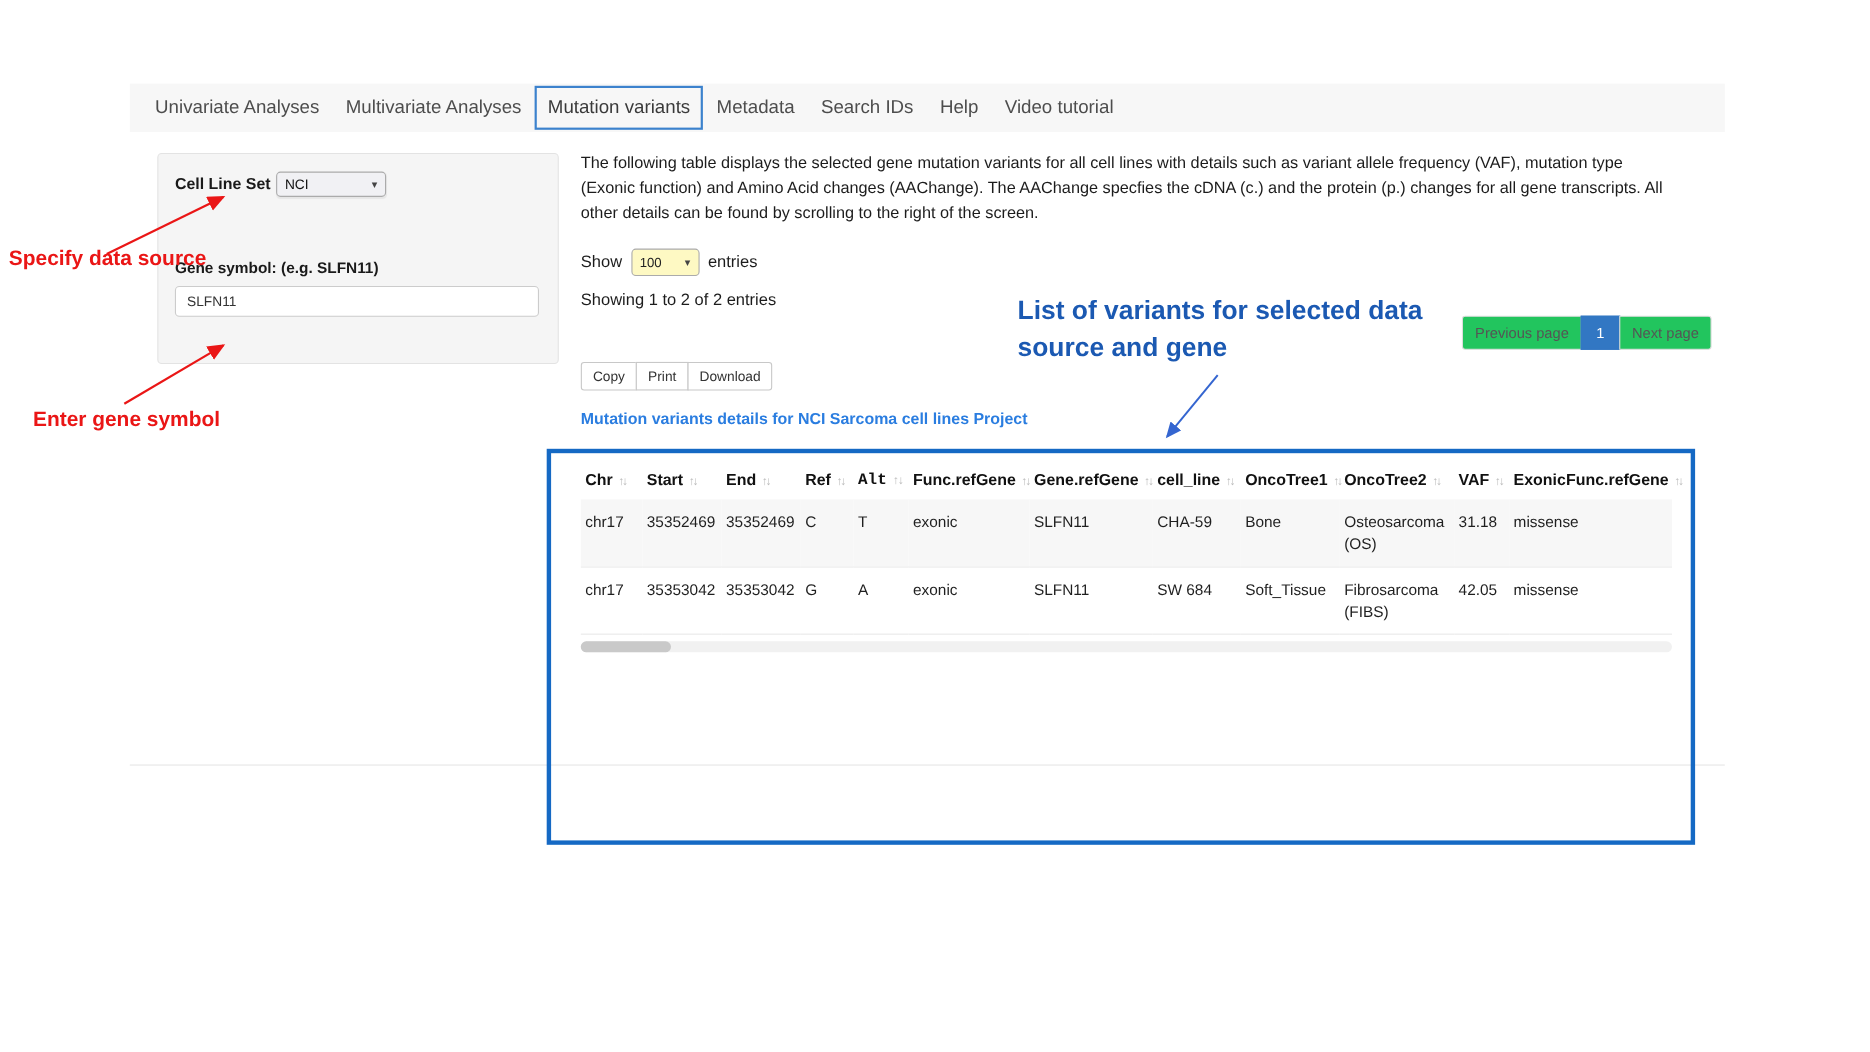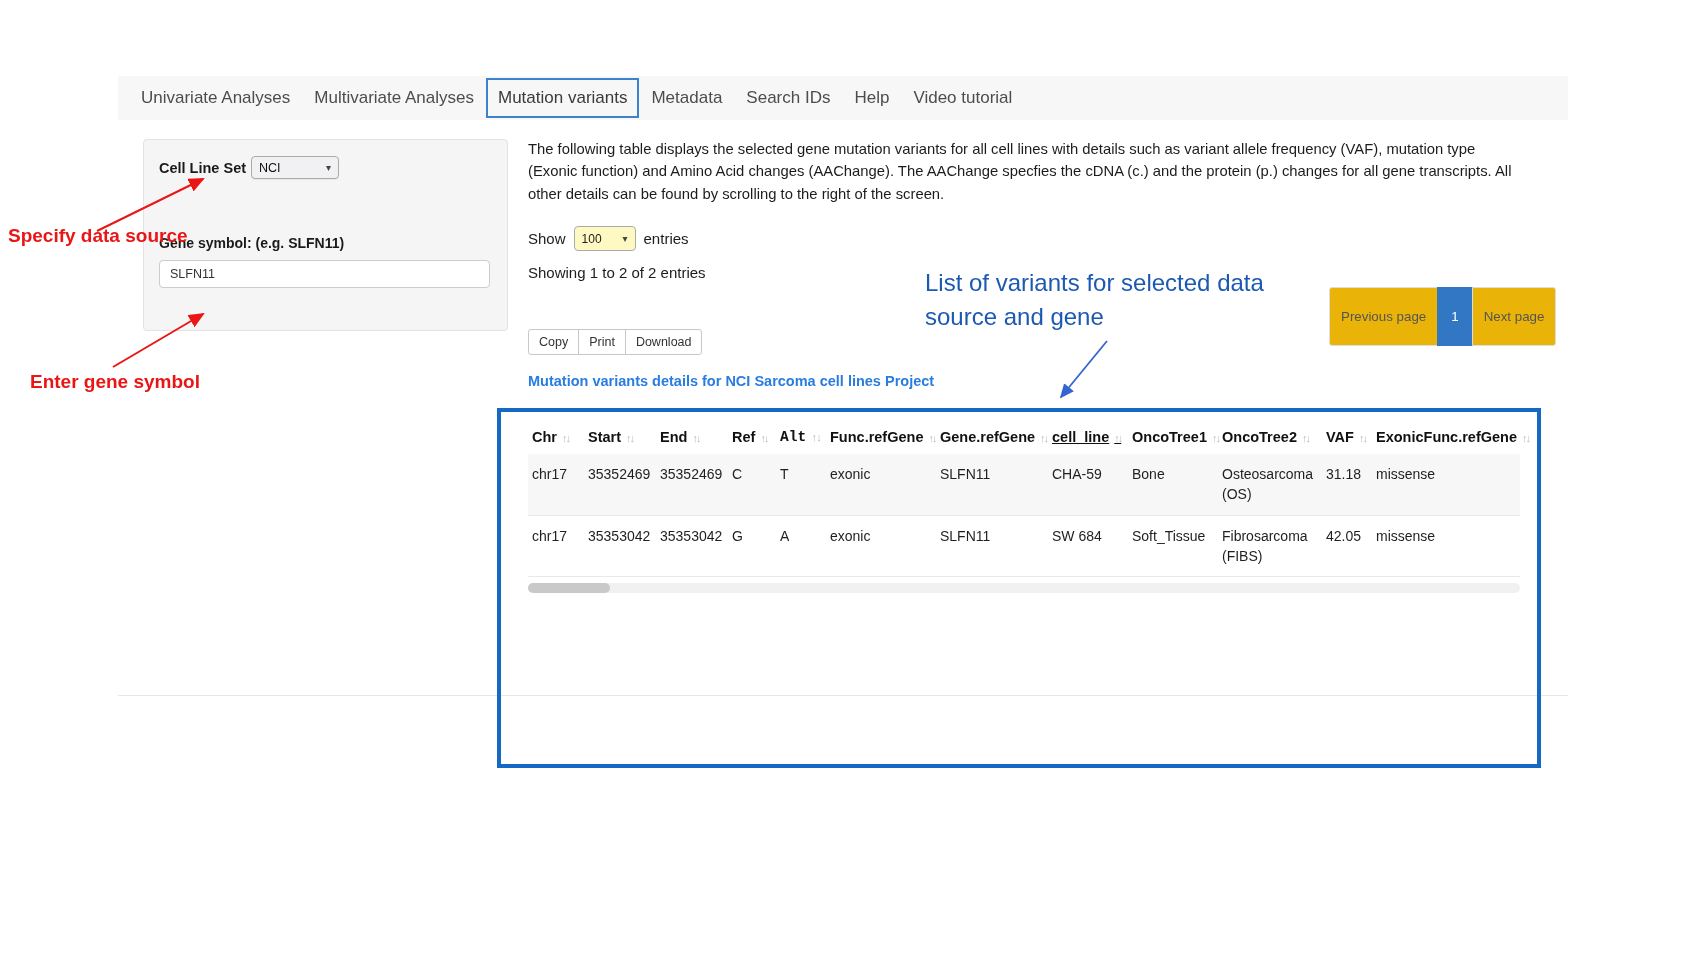--- a/index.html
+++ b/index.html
@@ -34,21 +34,21 @@
     position: absolute; left: 143px; top: 139px;
     width: 365px; height: 192px;
     background: #f5f5f5;
     border: 1px solid #e3e3e3; border-radius: 4px;
     padding: 16px 15px;
   }
   .control-row { display: flex; align-items: center; }
   .control-label { font-size: 14.5px; font-weight: bold; color: #1a1a1a; }
   .select-box {
     position: relative; display: inline-flex; align-items: center; justify-content: space-between;
-    margin-left: 5px; width: 88px; height: 23px;
+    margin-left: 5px; width: 100px; height: 23px;
     background: #f1f1f4; border: 1px solid #ababab; border-radius: 4px;
     padding: 0 7px; font-size: 12.5px; color: #111;
     box-shadow: 0 1px 1px rgba(0,0,0,.06); cursor: pointer; text-align: right;
   }
   .select-chevron { font-size: 10px; color: #444; margin-left: 6px; }
   .gene-label { margin-top: 56px; font-size: 14px; font-weight: bold; color: #1a1a1a; }
   .text-input {
     margin-top: 9px; width: 331px; height: 28px;
     border: 1px solid #cccccc; border-radius: 4px;
     padding: 0 10px; font-size: 12.5px; color: #333;
@@ -58,21 +58,21 @@
   
   .annotation-red {
     position: absolute; color: var(--annotation-red, #ea1616);
     font-size: 19px; font-weight: bold; z-index: 60; white-space: nowrap;
   }
   #ann-red-1 { left: 8px;  top: 225px; }
   #ann-red-2 { left: 30px; top: 371px; }
   .annotation-blue {
     position: absolute; left: 925px; top: 266px; width: 400px;
     color: var(--annotation-blue, #1b59b2);
-    font-size: 24px; font-weight: normal; line-height: 1.4; z-index: 60;
+    font-size: 24px; font-weight: bold; line-height: 1.4; z-index: 60;
   }
   .blue-box {
     position: absolute; left: 497px; top: 408px;
     width: 1044px; height: 360px;
     border: 4px solid var(--highlight-box-blue, #1569c4);
     z-index: 50; pointer-events: none;
   }
   .overlay-svg {
     position: absolute; left: 0; top: 0; width: 1700px; height: 956px;
     z-index: 55; pointer-events: none;
@@ -104,22 +104,22 @@
   .btn:last-child  { border-radius: 0 3px 3px 0; }
 
   .table-title {
     position: absolute; left: 528px; top: 373px;
     font-size: 14.5px; font-weight: bold; color: var(--link-blue, #2a7de0);
     cursor: pointer;
   }
 
   .pagination { position: absolute; left: 1330px; top: 287px; display: flex; font-size: 13px; z-index: 20; }
   .page-btn {
-    border: 1px solid #dddddd; background: #eab308; color: #555;
-    padding: 21px 11px; margin-left: -1px; font-family: inherit; cursor: pointer;
+    border: 1px solid #dddddd; background: #22c55e; color: #555;
+    padding: 7px 11px; margin-left: -1px; font-family: inherit; cursor: pointer;
   }
   .page-btn.prev { border-radius: 3px 0 0 3px; }
   .page-btn.next { border-radius: 0 3px 3px 0; }
   .page-btn.current {
     background: var(--pagination-active, #3277c3);
     border-color: var(--pagination-active, #3277c3);
     color: #fff; padding: 7px 13px;
   }
 
   
@@ -222,21 +222,21 @@
   <table class="dt">
     <thead>
       <tr id="header-row">
           <th style="width: 56px;"><span>Chr</span><span class="sort-icon">↑↓</span></th>
           <th style="width: 72px;"><span>Start</span><span class="sort-icon">↑↓</span></th>
           <th style="width: 72px;"><span>End</span><span class="sort-icon">↑↓</span></th>
           <th style="width: 48px;"><span>Ref</span><span class="sort-icon">↑↓</span></th>
           <th style="width: 50px; font-family: Liberation Mono, monospace;"><span>Alt</span><span class="sort-icon">↑↓</span></th>
           <th style="width: 110px;"><span>Func.refGene</span><span class="sort-icon">↑↓</span></th>
           <th style="width: 112px;"><span>Gene.refGene</span><span class="sort-icon">↑↓</span></th>
-          <th style="width: 80px; text-decoration: underline;"><span>cell_line</span><span class="sort-icon">↑↓</span></th>
+          <th style="width: 80px;"><span>cell_line</span><span class="sort-icon">↑↓</span></th>
           <th style="width: 90px;"><span>OncoTree1</span><span class="sort-icon">↑↓</span></th>
           <th style="width: 104px;"><span>OncoTree2</span><span class="sort-icon">↑↓</span></th>
           <th style="width: 50px;"><span>VAF</span><span class="sort-icon">↑↓</span></th>
           <th style="width: 148px;"><span>ExonicFunc.refGene</span><span class="sort-icon">↑↓</span></th>
         </tr>
     </thead>
     <tbody id="table-body">
         <tr class="odd">
           <td>chr17</td>
           <td>35352469</td>

